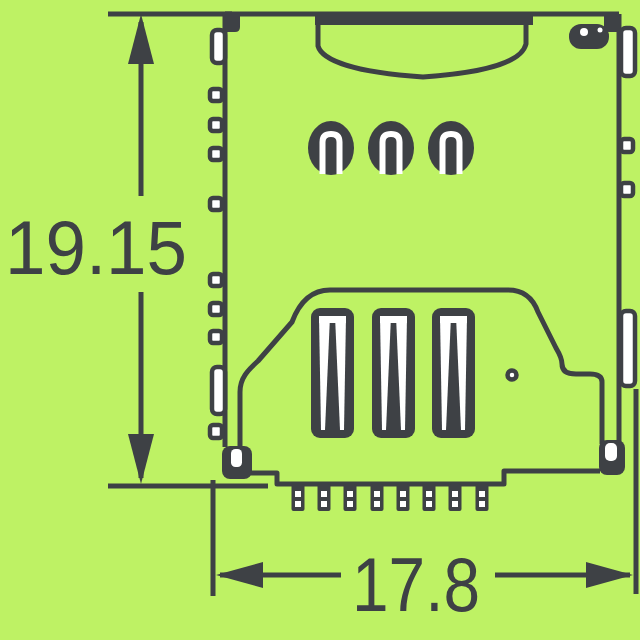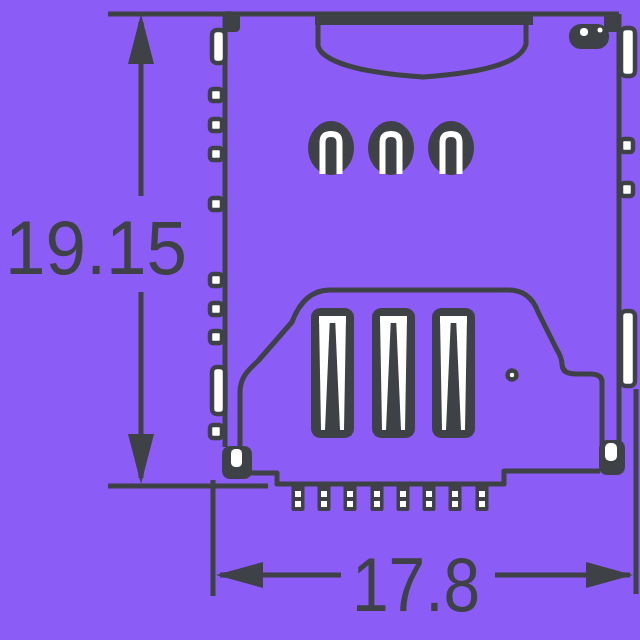--- a/index.html
+++ b/index.html
@@ -1,16 +1,16 @@
 <!DOCTYPE html>
 <html><head>
 <meta charset="utf-8">
 <style>
   html,body{margin:0;padding:0;background:#ffffff;}
-  .stage{position:relative;width:640px;height:640px;background:#8b5cf6;overflow:hidden;
+  .stage{position:relative;width:640px;height:640px;background:#bef264;overflow:hidden;
          font-family:"Liberation Sans",sans-serif;}
   svg{display:block;}
   .ln{stroke:#3e4145;stroke-width:5;fill:none;stroke-linejoin:round;}
   .tab{stroke:#3e4145;stroke-width:4.5;fill:#ffffff;stroke-linejoin:round;}
   .fill{fill:#3e4145;stroke:none;}
   .white{fill:#ffffff;stroke:none;}
   .staple{stroke:#ffffff;stroke-width:6;fill:none;}
   .dim-text{fill:#3e4145;font-size:76px;font-family:"Liberation Sans",sans-serif;}
 </style>
 </head>

